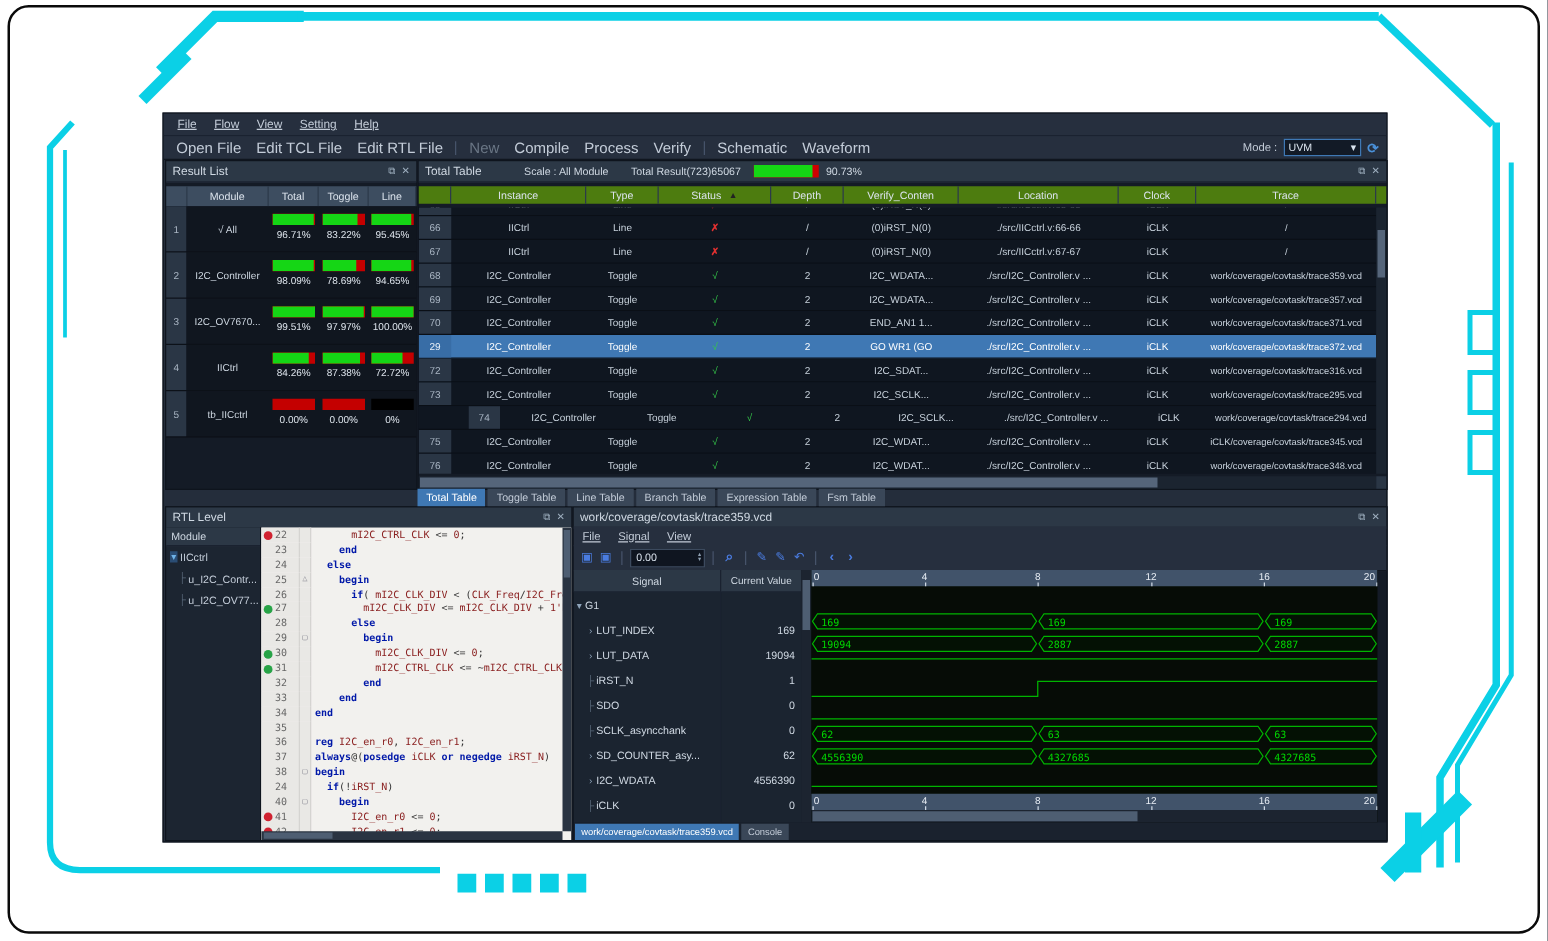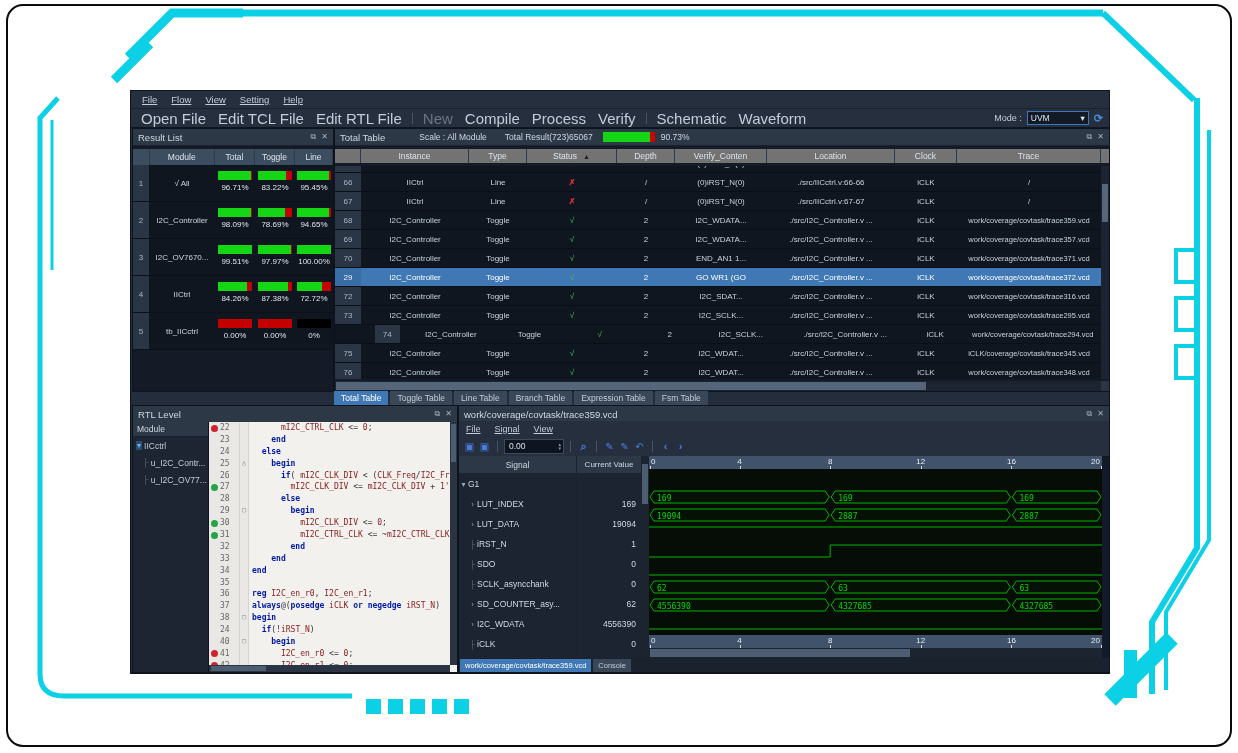--- a/index.html
+++ b/index.html
@@ -9,21 +9,21 @@
 
   .window{position:absolute;left:130px;top:90px;width:978px;height:582px;background:#242d3b;
           border:1px solid #0e141d;z-index:2;color:#c3ccd8;font-size:10px}
 
   
   .menubar{position:absolute;left:0;top:0;right:0;height:17px;background:#262f3e;
            border-bottom:1px solid #1a2230;display:flex;align-items:center;padding-left:4px}
   .menu-item{padding:1px 7px;font-size:9.5px;text-decoration:underline;cursor:default}
   .toolbar{position:absolute;left:0;top:18px;right:0;height:18px;background:#262f3e;
            border-bottom:1px solid #10161f;display:flex;align-items:center;padding-left:4px}
-  .tool-item{padding:1px 6px;font-size:15px}
+  .tool-item{padding:1px 6px;font-size:12px}
   .tool-item.disabled{color:#6a7685}
   .tsep{width:1px;height:11px;background:#46536a;margin:0 4px}
   .mode-area{margin-left:auto;display:flex;align-items:center;gap:5px;padding-right:6px}
   .mode-label{font-size:9px}
   .mode-combo{width:54px;height:12px;background:#121a26;border:1px solid #3f78b4;display:flex;
               align-items:center;justify-content:space-between;padding:0 3px;font-size:8.5px;color:#dbe4ee}
   .refresh{color:#4a90d8;font-size:11px;font-weight:bold}
 
   
   .panel{position:absolute;background:#141b26;border:1px solid #0e141d}
@@ -49,21 +49,21 @@
   .rl-pct{text-align:center;font-size:8px;color:#dde4ec;margin-top:3px}
 
   
   #total-panel{left:203px;top:37px;width:774px;height:262px}
   .tt-head-extra{display:flex;align-items:center;font-size:8.5px}
   .tt-scale{margin-left:34px}
   .tt-result{margin-left:18px}
   .tt-progress{width:52px;height:10px;background:#cf0000;margin-left:10px;position:relative;overflow:hidden}
   .tt-progress .g{position:absolute;left:0;top:0;bottom:0;background:#15d615}
   .tt-pct{margin-left:6px}
-  .tt-colhead{position:absolute;top:20px;left:0;right:0;height:14px;background:#737373;display:flex;
+  .tt-colhead{position:absolute;top:20px;left:0;right:0;height:14px;background:#4d7c0f;display:flex;
               font-size:8.5px;color:#dbe3ec}
   .tt-colhead div{display:flex;align-items:center;justify-content:center;border-right:1px solid #2c3a4a;box-sizing:border-box}
   .tt-rows{position:absolute;top:37px;left:0;width:766px;height:213px;overflow:hidden}
   .tt-row{display:flex;height:18px;background:#0f1620;border-bottom:1px solid #0a0f16;
           font-size:8px;color:#c8d2dc}
   .tt-row>div{display:flex;align-items:center;justify-content:center;overflow:hidden;white-space:nowrap;box-sizing:border-box}
   .tt-num{background:#2a3645;color:#aab6c4}
   .tt-row.sel{background:#3f78b4;color:#fff}
   .tt-row.sel .tt-num{background:#386da6;color:#e8f0f8}
   .tt-row.partial-top{height:6px;overflow:hidden}

